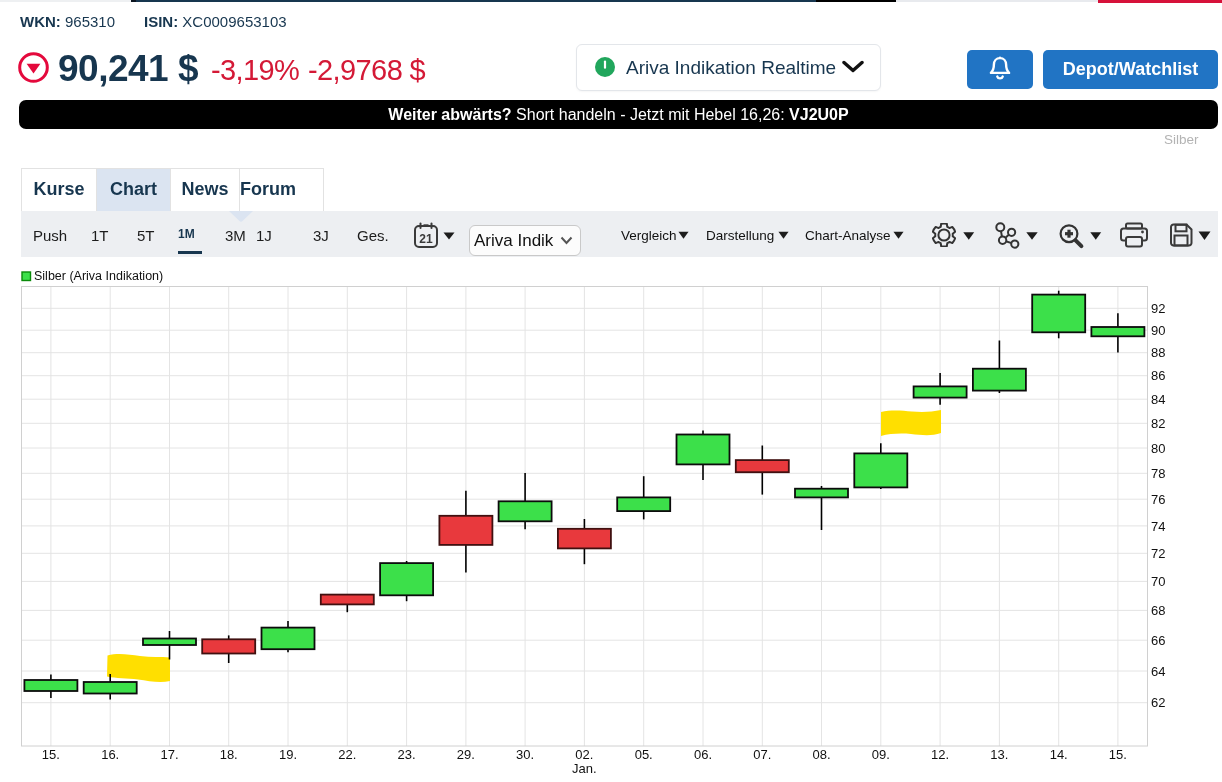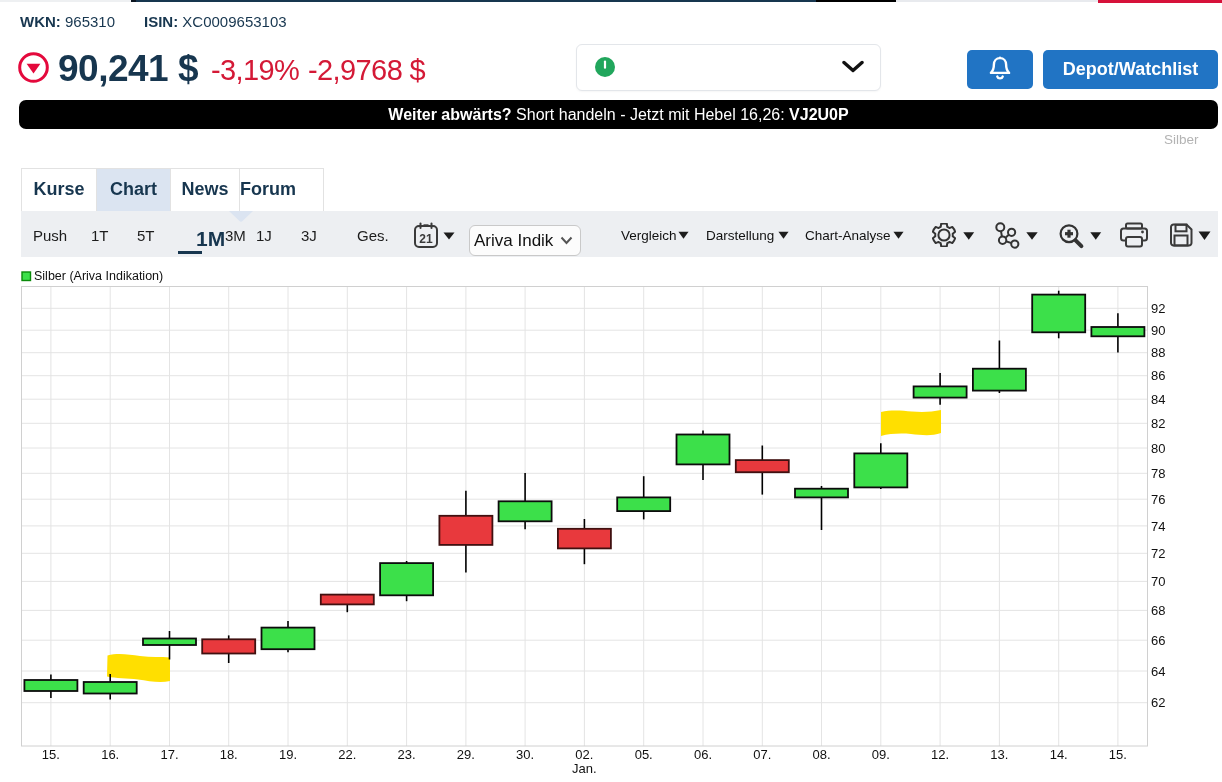--- a/index.html
+++ b/index.html
@@ -26,20 +26,21 @@
   </svg>
   <div class="abs navy" style="left:58px;top:50px;font-size:37px;font-weight:bold;letter-spacing:-0.5px;line-height:1;">90,241&nbsp;$</div>
   <div class="abs" style="left:211px;top:56px;font-size:29px;color:#d41936;letter-spacing:-0.6px;line-height:1;">-3,19%</div>
   <div class="abs" style="left:308px;top:56px;font-size:29px;color:#d41936;letter-spacing:-0.6px;line-height:1;">-2,9768&nbsp;$</div>
 
   <div class="abs" style="left:576px;top:44px;width:303px;height:45px;background:#fff;border:1px solid #e3e6ea;border-radius:6px;box-shadow:0 1px 2px rgba(0,0,0,0.04);"></div>
   <svg class="abs" style="left:595px;top:57px;" width="20" height="20" viewBox="0 0 20 20">
     <circle cx="10" cy="10" r="10" fill="#21a65c"></circle>
     <rect x="8.9" y="3.4" width="2.2" height="8.4" rx="1.1" fill="#fff"></rect>
   </svg>
+  <div class="abs navy" style="left:626px;top:58px;font-size:19px;line-height:1;">Ariva Indikation Realtime</div>
   <svg class="abs" style="left:842px;top:60px;" width="22" height="14" viewBox="0 0 22 14">
     <path d="M2 2.5 L11 10.5 L20 2.5" fill="none" stroke="#111" stroke-width="3.4" stroke-linecap="round" stroke-linejoin="round"></path>
   </svg>
 
   <div class="abs" style="left:967px;top:50px;width:66px;height:39px;background:#2174c4;border-radius:5px;"></div>
   <svg class="abs" style="left:988px;top:55px;" width="24" height="27" viewBox="0 0 24 27">
     <path d="M12 3.1 C8.3 3.1 5.9 5.9 5.9 9.6 C5.9 14.6 4.4 16.5 2.9 17.9 L21.1 17.9 C19.6 16.5 18.1 14.6 18.1 9.6 C18.1 5.9 15.7 3.1 12 3.1 Z" fill="none" stroke="#fff" stroke-width="2.4" stroke-linejoin="round"></path>
     <path d="M9.3 21.6 a2.8 2.4 0 0 0 5.4 0" fill="none" stroke="#fff" stroke-width="2.4" stroke-linecap="round"></path>
     <rect x="10.9" y="1.5" width="2.2" height="2.4" rx="1.1" fill="#fff"></rect>
   </svg>
@@ -57,25 +58,25 @@
   </div>
 
   <div class="abs" style="left:21px;top:211px;width:1197px;height:46px;background:#edeff2;"></div>
   <svg class="abs" style="left:228px;top:211px;" width="26" height="12" viewBox="0 0 26 12">
       <path d="M1 0 L25 0 L14.5 10 Q13 11.3 11.5 10 Z" fill="#dbe4f1"></path>
     </svg>
 
   <div class="abs" style="left:33px;top:227px;font-size:15px;color:#1c1c1c;">Push</div>
   <div class="abs" style="left:91px;top:227px;font-size:15px;color:#1c1c1c;">1T</div>
   <div class="abs" style="left:137px;top:227px;font-size:15px;color:#1c1c1c;">5T</div>
-  <div class="abs" style="left:178px;top:227px;font-size:21px;font-weight:bold;color:#17364f;margin-left:18px;">1M</div>
+  <div class="abs" style="left:178px;top:227px;font-size:12px;font-weight:bold;color:#17364f;">1M</div>
   <div class="abs" style="left:178px;top:251px;width:24px;height:3px;background:#17364f;"></div>
   <div class="abs" style="left:225px;top:227px;font-size:15px;color:#1c1c1c;">3M</div>
   <div class="abs" style="left:256px;top:227px;font-size:15px;color:#1c1c1c;">1J</div>
-  <div class="abs" style="left:301px;top:227px;font-size:15px;color:#1c1c1c;">3J</div>
+  <div class="abs" style="left:313px;top:227px;font-size:15px;color:#1c1c1c;">3J</div>
   <div class="abs" style="left:357px;top:227px;font-size:15px;color:#1c1c1c;">Ges.</div>
 
   <svg class="abs" style="left:413px;top:222px;" width="26" height="27" viewBox="0 0 26 27">
     <rect x="2" y="4" width="22" height="21" rx="4" fill="none" stroke="#3a3a3a" stroke-width="2"></rect>
     <line x1="7.5" y1="1.5" x2="7.5" y2="6" stroke="#3a3a3a" stroke-width="2" stroke-linecap="round"></line>
     <line x1="18.5" y1="1.5" x2="18.5" y2="6" stroke="#3a3a3a" stroke-width="2" stroke-linecap="round"></line>
     <line x1="10.5" y1="3.2" x2="15.5" y2="3.2" stroke="#3a3a3a" stroke-width="1.8"></line>
     <text x="13" y="20.5" font-size="12" font-weight="bold" fill="#3a3a3a" text-anchor="middle" font-family="Liberation Sans">21</text>
   </svg>
   <svg class="abs" style="left:443px;top:232px;" width="12" height="8" viewBox="0 0 12 8">

